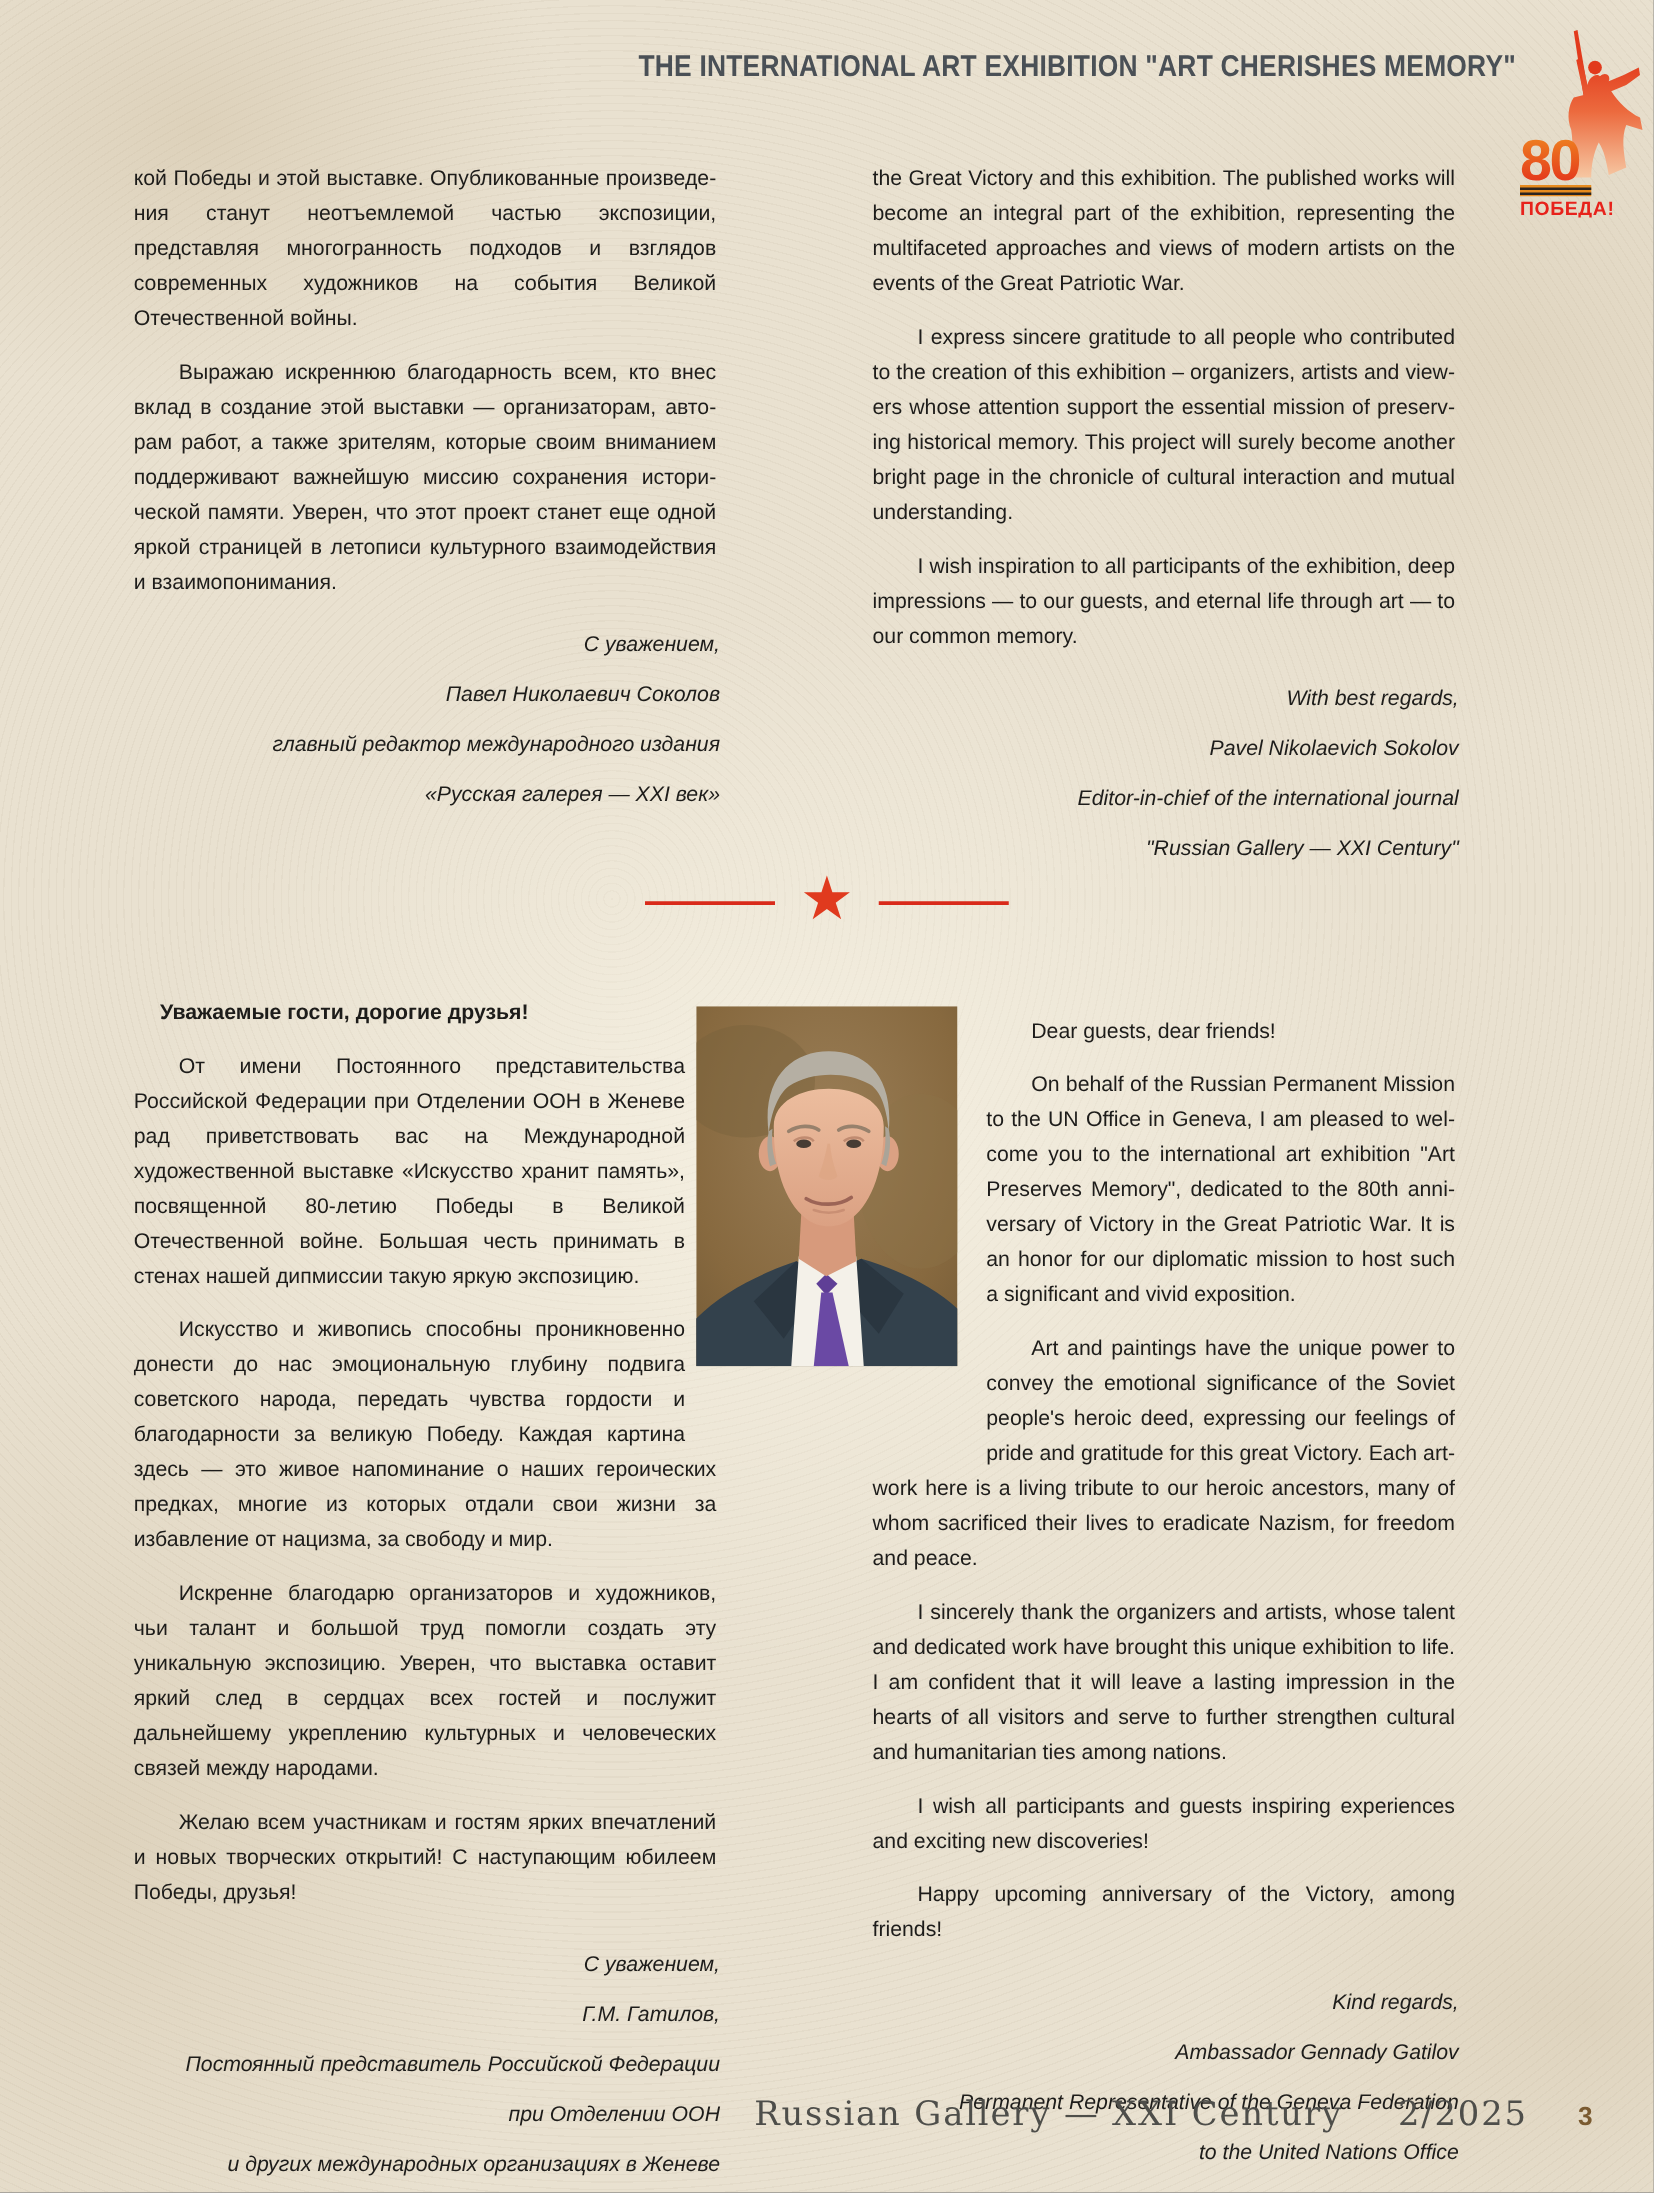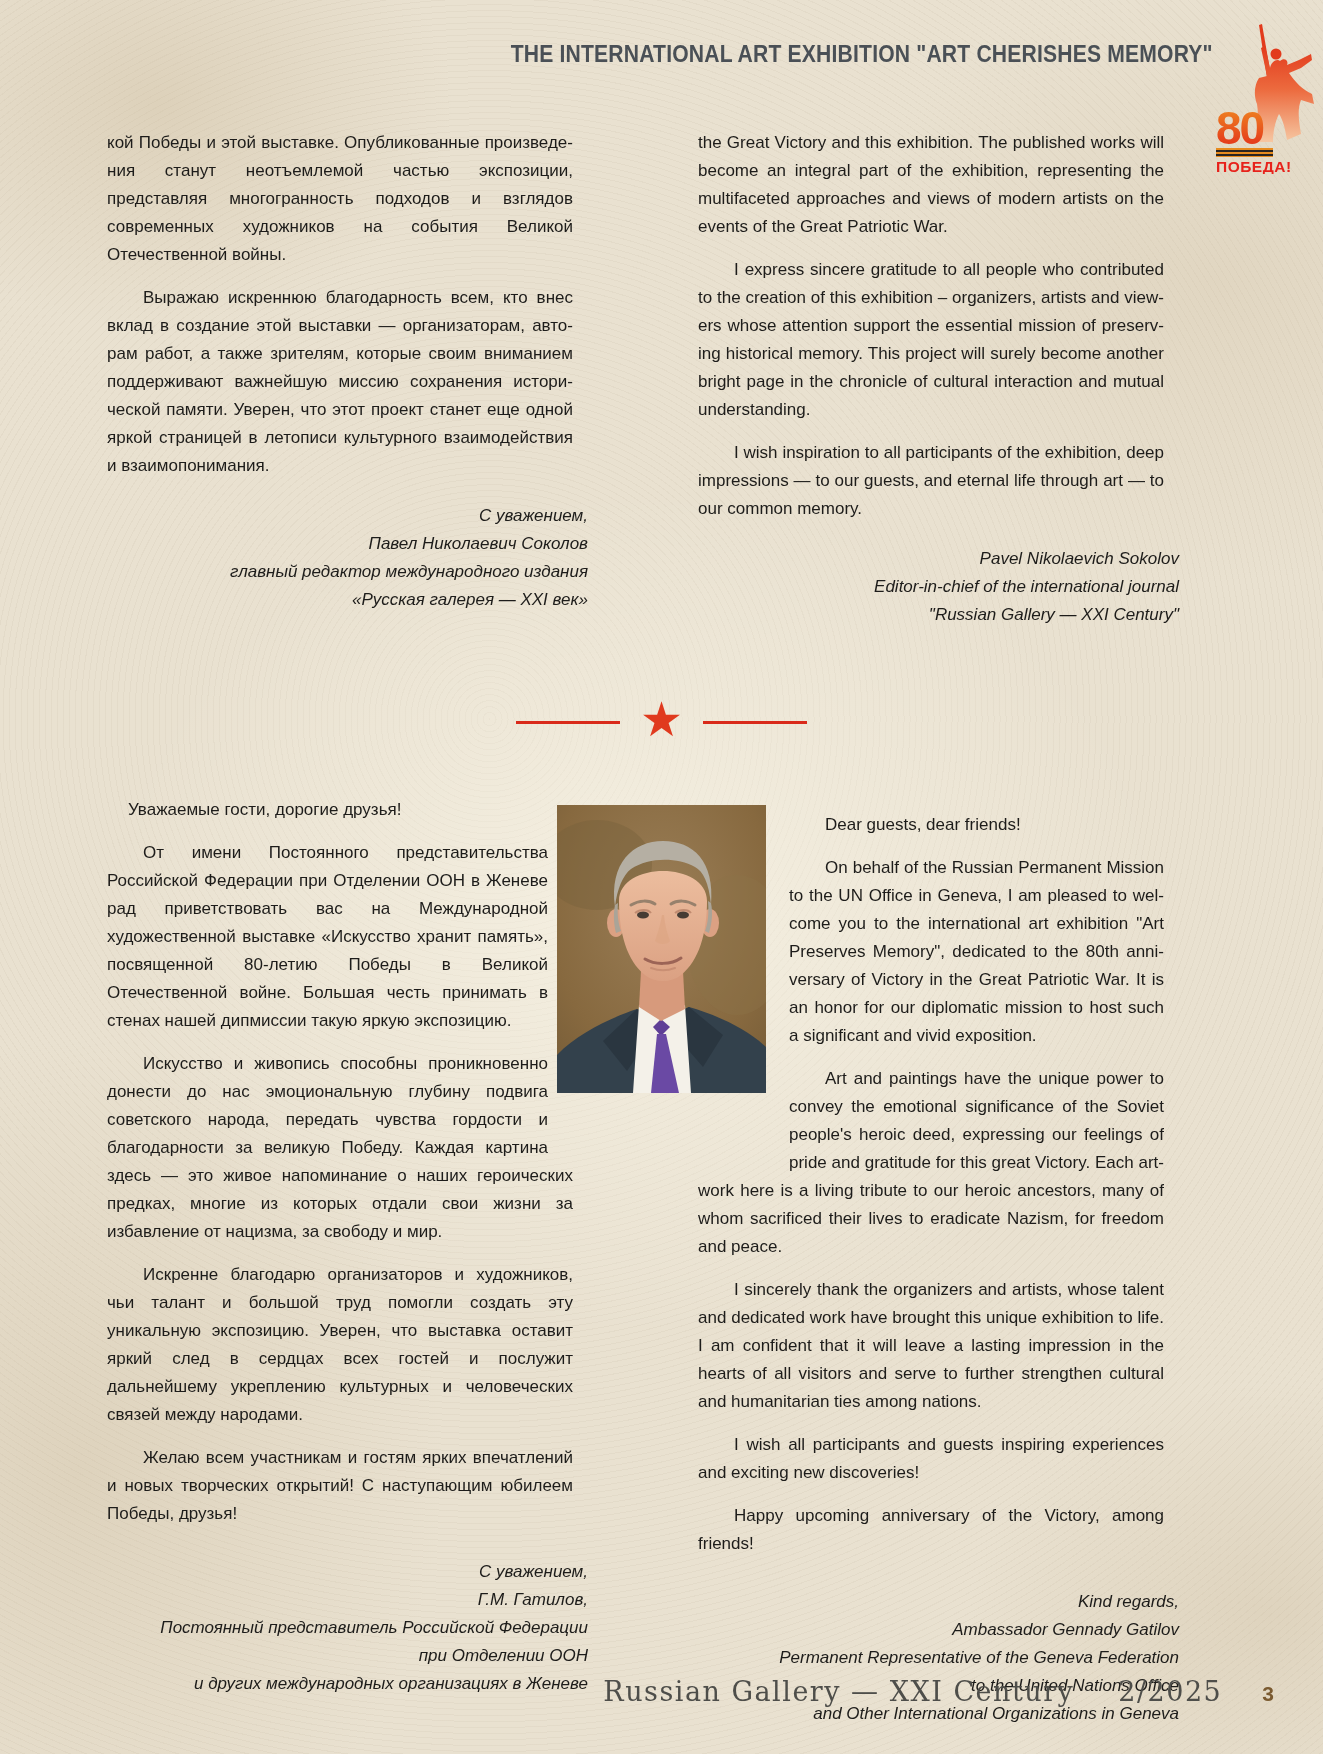--- a/index.html
+++ b/index.html
@@ -17,23 +17,23 @@
   }
   .header-title{
     position:absolute;top:40px;right:110px;white-space:nowrap;
     font-size:24px;font-weight:700;letter-spacing:.2px;color:#4a5056;
     transform:scaleX(.88);transform-origin:100% 50%;
   }
   .victory-logo{position:absolute;top:24px;right:8px;width:100px;height:150px;}
   .col{position:absolute;width:496px;font-size:17px;line-height:28px;text-align:justify;}
   .col p{margin:15px;text-indent:36px;}
   .flush p:first-child{text-indent:0;}
-  .ru-heading{font-weight:400;text-indent:36px;}
+  .ru-heading{font-weight:700;text-indent:36px;}
   .sig{text-align:right;font-style:italic;}
-  .sig p{text-indent:0 !important;margin:0;font-style:italic;}
+  .sig p{text-indent:0 !important;margin:12px;font-style:italic;}
   .sig-s1{margin-top:22px;}
   .sig-s2{margin-top:30px;}
   .col-left{left:92px;}
   .col-right{left:683px;}
   .sec1{top:114px;}
   .sec2{top:796px;}
   .shim-right{float:right;width:40px;height:350px;}
   .shim-left{float:left;width:106px;height:366px;}
   .divider{position:absolute;top:694px;left:0;width:100%;height:56px;
     display:flex;align-items:center;justify-content:center;gap:20px;}
@@ -111,20 +111,21 @@
       </div>
   </div>
 
   <div class="col col-right sec1 flush">
     <div>
         <p>the Great Victory and this exhibition. The published works will become an integral part of the exhibition, representing the multifaceted approaches and views of modern artists on the events of the Great Patriotic War.</p>
         <p>I express sincere gratitude to all people who contributed to the creation of this exhibition – organizers, artists and view­ers whose attention support the essential mission of preserv­ing historical memory. This project will surely become another bright page in the chronicle of cultural interaction and mutual understanding.</p>
         <p>I wish inspiration to all participants of the exhibition, deep impressions — to our guests, and eternal life through art — to our common memory.</p>
       </div>
     <div class="sig sig-s1">
+        <p>With best regards,</p>
         <p>Pavel Nikolaevich Sokolov</p>
         <p>Editor-in-chief of the international journal</p>
         <p>"Russian Gallery — XXI Century"</p>
       </div>
   </div>
 
   <div class="divider">
     <div class="bar"></div>
     <div class="star">★</div>
     <div class="bar"></div>

